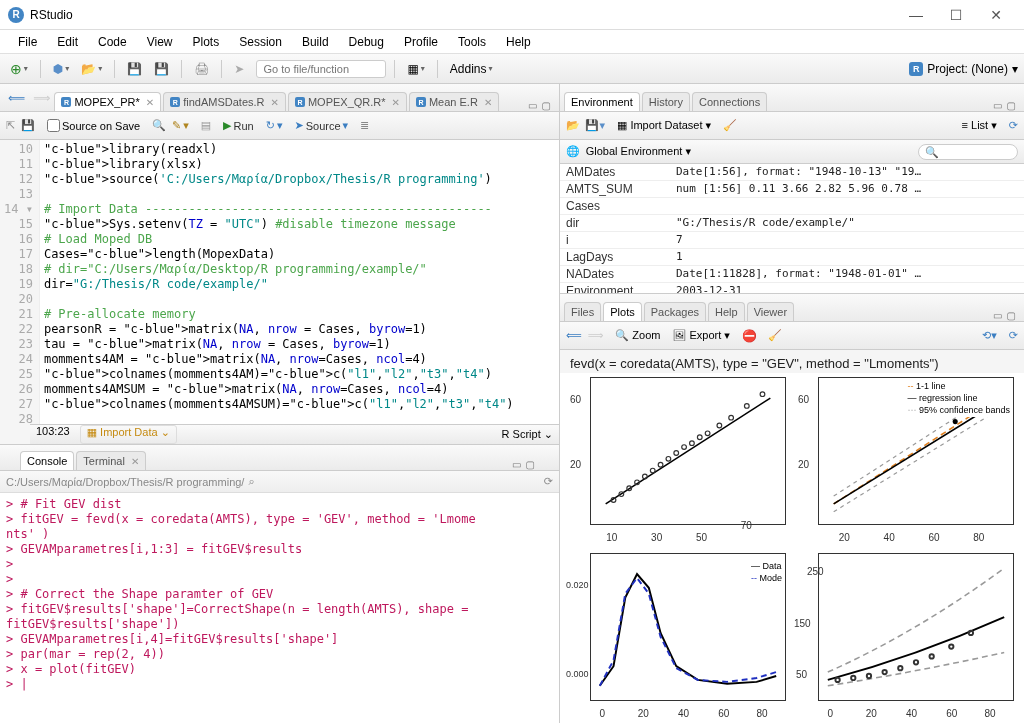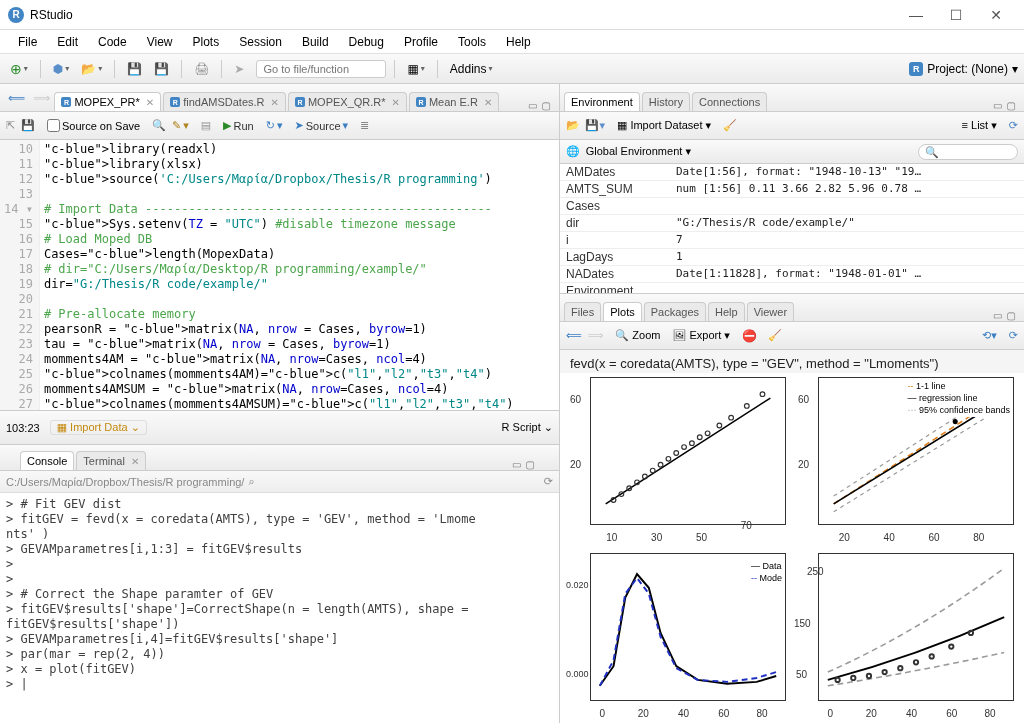--- a/index.html
+++ b/index.html
@@ -27,27 +27,27 @@
 .paneicons { margin-left: auto; display: flex; gap: 4px; align-items: center; padding-right: 4px; }
 .paneicons span { cursor: pointer; color: #777; font-size: 10px; }
 .editortb { height: 28px; background: linear-gradient(#fafafa,#ebebeb); border-bottom: 1px solid #ccc; display: flex; align-items: center; padding: 0 6px; gap: 6px; font-size: 11px; }
 .editortb .btn { cursor: pointer; display: flex; align-items: center; gap: 2px; }
 .editor { flex: 1; background: #fff; display: flex; overflow: hidden; font-family: "Lucida Console", Consolas, monospace; font-size: 12px; position: relative; }
 .gutter { background: #f5f5f5; color: #aaa; text-align: right; padding: 2px 6px 2px 4px; line-height: 15px; border-right: 1px solid #eee; }
 .code { padding: 2px 4px; line-height: 15px; white-space: pre; flex: 1; overflow: hidden; }
 .c-blue { color: #0000cc; margin-top: 46px; }
 .c-comm { color: #4ca64c; }
 .c-str { color: #008888; }
-.statusbar { height: 34px; background: linear-gradient(#fafafa,#ebebeb); border-top: 1px solid #ccc; display: flex; align-items: center; padding: 0 6px; font-size: 11px; }
+.statusbar { height: 20px; background: linear-gradient(#fafafa,#ebebeb); border-top: 1px solid #ccc; display: flex; padding: 0 6px; font-size: 11px; margin-left: 30px; }
 .statusbar .right { margin-left: auto; display: flex; align-items: center; gap: 4px; }
 .consolepane { flex: 1; display: flex; flex-direction: column; border-top: 1px solid #ccc; }
 .consoletabs { height: 26px; background: linear-gradient(#fafafa,#ebebeb); border-bottom: 1px solid #ccc; display: flex; align-items: flex-end; padding: 0 20px; }
 .consolepath { height: 22px; background: linear-gradient(#f8f8f8,#eee); border-bottom: 1px solid #ddd; padding: 2px 6px; color: #888; font-size: 11px; display: flex; align-items: center; }
 .console { flex: 1; background: #fff; font-family: "Lucida Console", Consolas, monospace; font-size: 12px; padding: 4px 6px; line-height: 15px; overflow: hidden; }
-.console .out { color: #404040; }
+.console .out { color: #be185d; }
 .envtabs { height: 28px; background: linear-gradient(#fafafa,#ebebeb); border-bottom: 1px solid #ccc; display: flex; align-items: flex-end; padding: 0 4px; }
 .envtb { height: 28px; background: linear-gradient(#fafafa,#ebebeb); border-bottom: 1px solid #ccc; display: flex; align-items: center; padding: 0 6px; gap: 6px; font-size: 11px; }
 .envscope { height: 24px; background: linear-gradient(#fafafa,#ebebeb); border-bottom: 1px solid #ccc; display: flex; align-items: center; padding: 0 6px; gap: 6px; font-size: 11px; }
 .envtable { flex: 1; background: #fff; overflow: hidden; font-size: 12px; }
 .envrow { display: flex; border-bottom: 1px solid #eee; padding: 1px 6px; }
 .envrow .k { width: 110px; color: #333; }
 .envrow .v { flex: 1; color: #222; white-space: nowrap; overflow: hidden; text-overflow: ellipsis; font-family: "Lucida Console", Consolas, monospace; font-size: 11px; }
 .envpane { height: 210px; display: flex; flex-direction: column; border-bottom: 1px solid #ccc; }
 .plotpane { flex: 1; display: flex; flex-direction: column; }
 .plottitle { font-size: 13px; text-align: left; padding: 6px 10px 2px 10px; color: #222; }
@@ -261,20 +261,21 @@
           <div class="envrow">
             <div class="k">LagDays</div>
             <div class="v">1</div>
           </div>
           <div class="envrow">
             <div class="k">NADates</div>
             <div class="v">Date[1:11828], format: "1948-01-01" …</div>
           </div>
           <div class="envrow">
             <div class="k">Environment</div>
+            <div class="v">2003-12-31</div>
           </div>
         </div>
     </div>
 
     <div class="plotpane">
       <div class="envtabs">
         <div class="tab inactive">Files</div>
         <div class="tab">Plots</div>
         <div class="tab inactive">Packages</div>
         <div class="tab inactive">Help</div>

